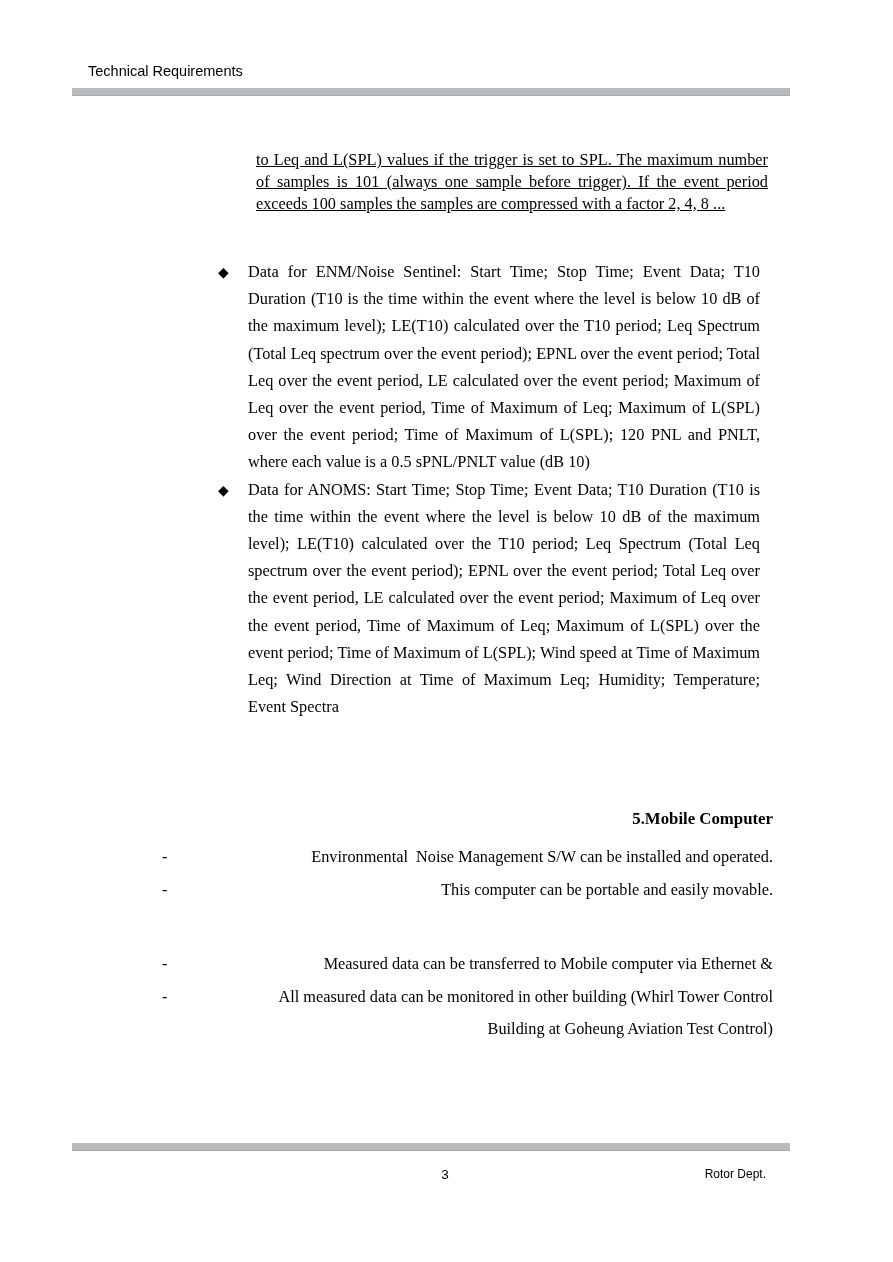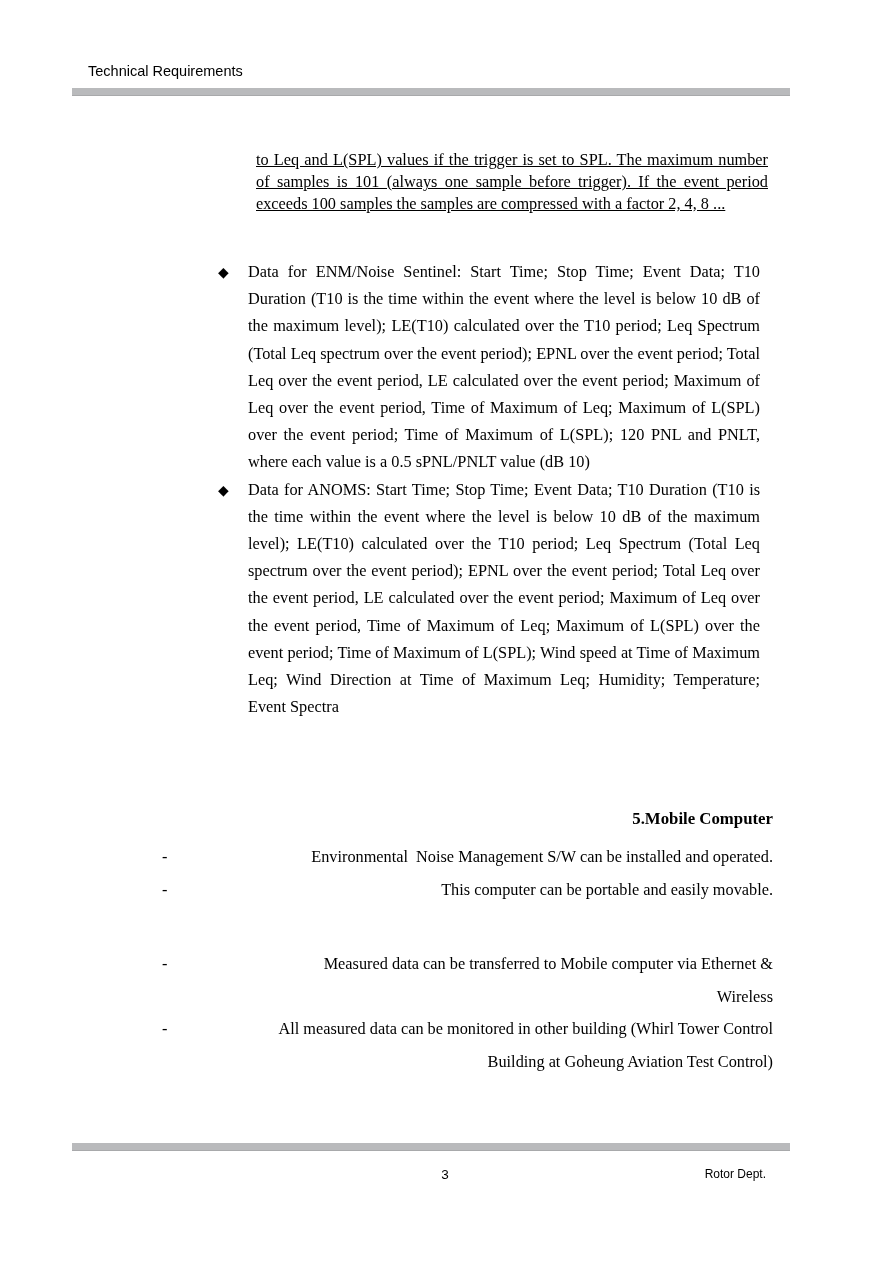--- a/index.html
+++ b/index.html
@@ -161,21 +161,20 @@
         <div class="item-line">This computer can be portable and easily movable.</div>
       </div>
     </div>
   </div>
 
   <div class="section section-6 serif">
     <div class="section-items">
       <div class="item">
         <span class="dash">-</span>
         <div class="item-line">Measured data can be transferred to Mobile computer via Ethernet &amp;</div>
-        <div class="item-line">Wireless</div>
       </div>
       <div class="item">
         <span class="dash">-</span>
         <div class="item-line">All measured data can be monitored in other building (Whirl Tower Control</div>
         <div class="item-line">Building at Goheung Aviation Test Control)</div>
       </div>
     </div>
   </div>
 
   <div class="rule footer-rule"></div>

